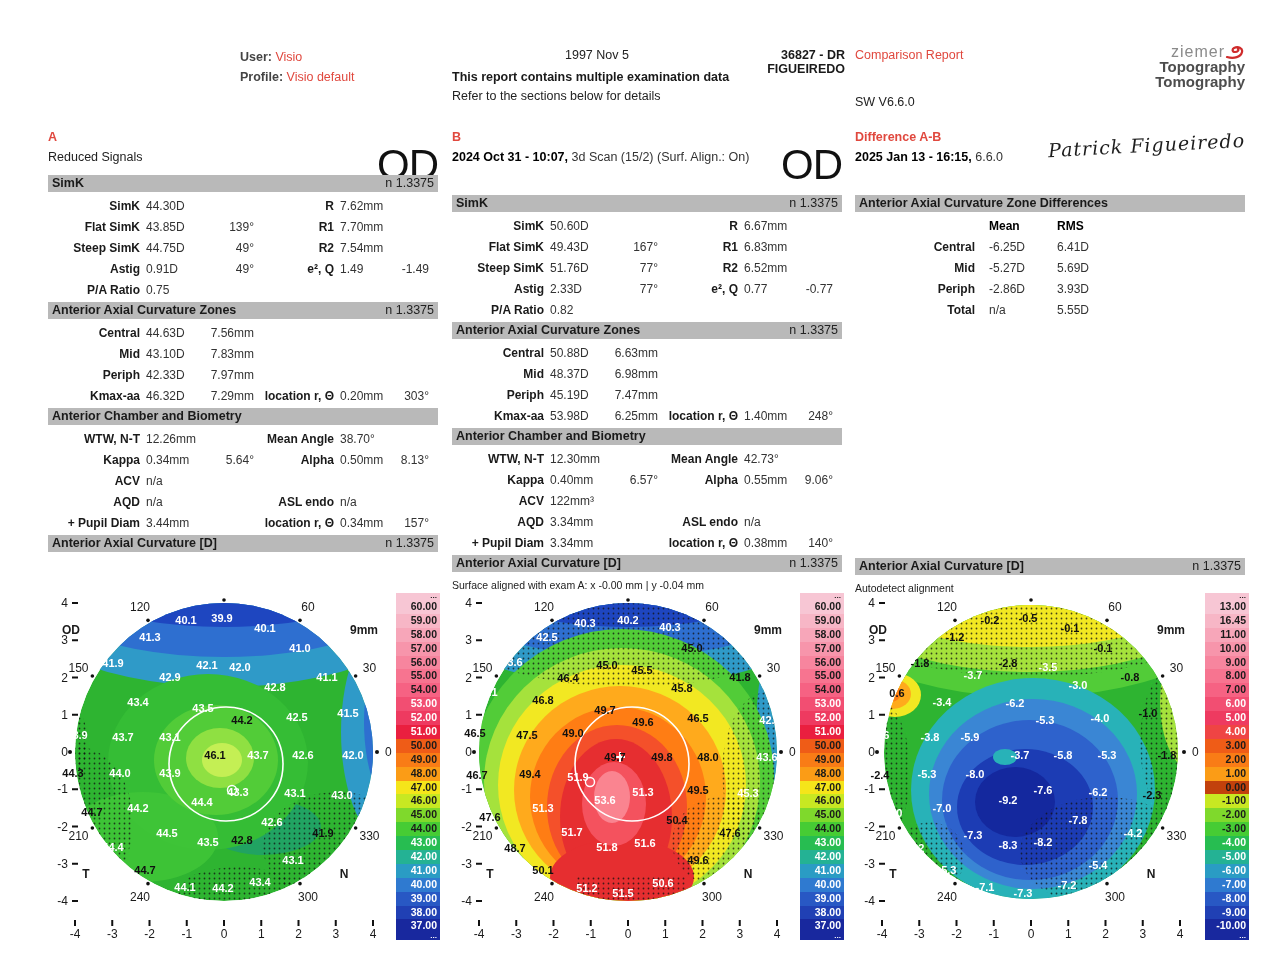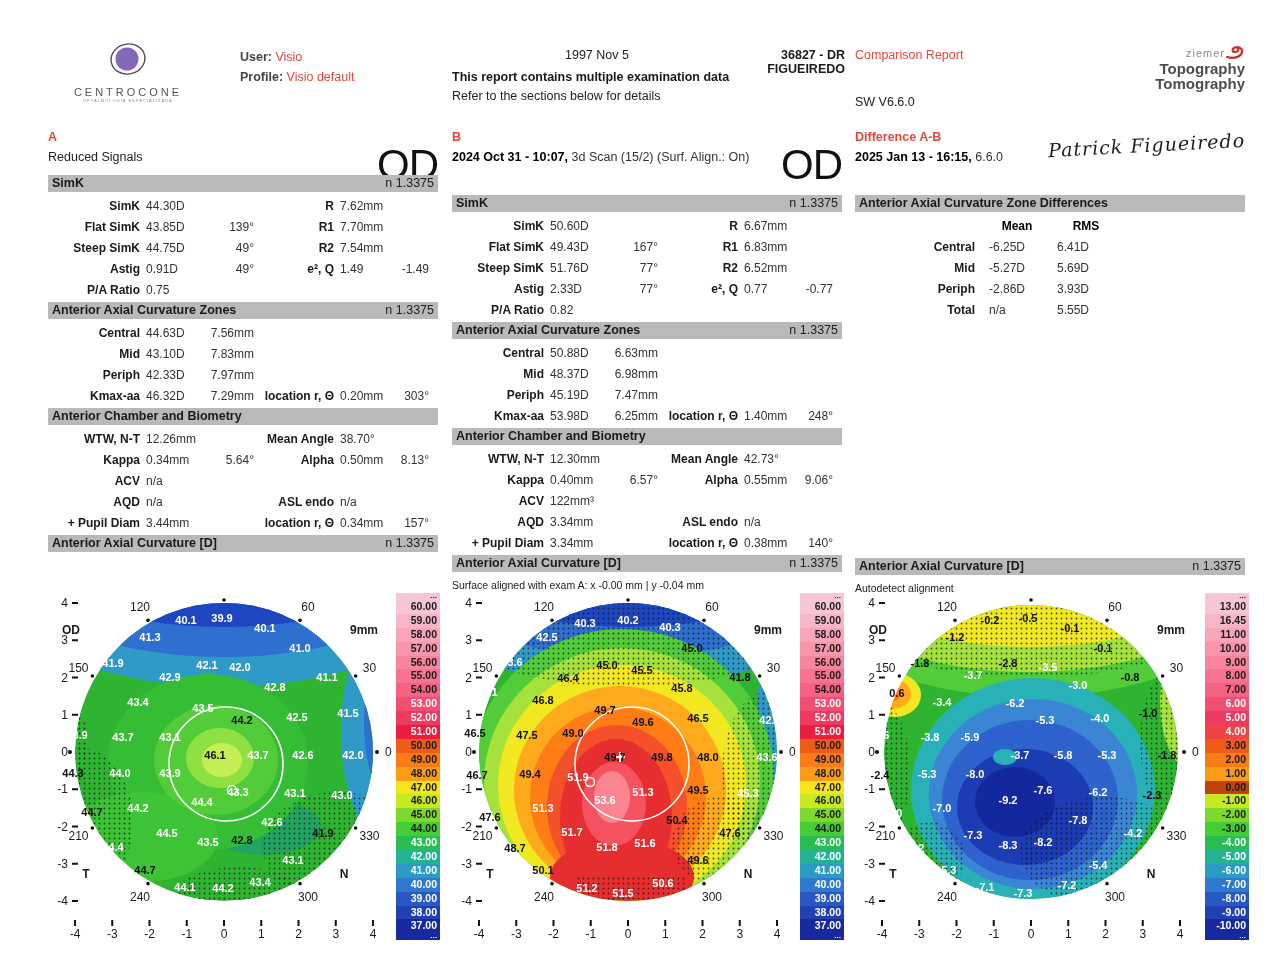--- a/index.html
+++ b/index.html
@@ -13,21 +13,21 @@
   .userline{left:240px;top:47px;font-size:12.5px;line-height:20px;}
   .userline .lbl{color:#444;font-weight:bold;margin-top:36px;}
   .red{color:#e0483e;}
   .hdr-date{left:565px;top:48px;font-size:12.5px;color:#222;}
   .hdr-pat{left:700px;top:48px;width:145px;text-align:right;font-weight:bold;font-size:12.5px;}
   .hdr-note1{left:452px;top:70px;font-weight:bold;font-size:12.5px;}
   .hdr-note2{left:452px;top:89px;font-size:12.5px;color:#222;}
   .hdr-rep{left:855px;top:48px;font-size:12.5px;}
   .hdr-sw{left:855px;top:95px;font-size:12.5px;color:#222;}
   .brand{right:35px;top:44px;text-align:right;line-height:15px;}
-  .brand .zi{font-size:11px;color:#8a8a8a;letter-spacing:1px;}
+  .brand .zi{font-size:16px;color:#8a8a8a;letter-spacing:1px;}
   .brand .tt{font-size:15px;font-weight:bold;color:#4d4d4d;}
   .signature{left:1048px;top:134px;font-family:"DejaVu Serif",serif;font-style:italic;
              font-size:19px;color:#1d1d1d;transform:rotate(-3deg);letter-spacing:1px;}
   
   .col{position:absolute;top:130px;width:390px;}
   .exam-tag{height:20px;font-weight:bold;font-size:12.5px;}
   .exam-date{height:20px;font-size:12.5px;color:#333;}
   .exam-date b{color:#000;}
   .exam-note{height:23px;font-size:12.5px;color:#222;}
   .od{position:absolute;top:14px;right:0;font-size:42px;line-height:42px;color:#111;
@@ -38,46 +38,38 @@
   .trow{display:grid;grid-template-columns:92px 64px 50px 80px 60px 43px;height:21px;
         align-items:center;font-size:12px;}
   .trow .c1,.trow .c4{text-align:right;font-weight:bold;}
   .trow .c2,.trow .c5{padding-left:6px;color:#333;}
   .trow .c3{text-align:right;color:#333;}
   .trow .c6{text-align:right;color:#333;padding-right:8px;}
   .drow{display:grid;grid-template-columns:120px 70px 70px;height:21px;align-items:center;font-size:12px;}
   .drow .c1{text-align:right;font-weight:bold;}
   .drow .c2{padding-left:14px;color:#333;}
   .drow .c3{padding-left:12px;color:#333;}
-  .drow.hdr .c2,.drow.hdr .c3{font-weight:bold;color:#000;text-align:center;}
+  .drow.hdr .c2,.drow.hdr .c3{font-weight:bold;color:#000;}
   .subnote{font-size:10.5px;color:#222;margin-top:7px;}
   
   .map{position:absolute;top:592px;width:345px;height:355px;}
   svg text{font-family:"Liberation Sans",sans-serif;}
   .ax{fill:#1a1a1a;font-size:12px;}
   .lw{fill:#ffffff;font-size:11px;font-weight:bold;}
   .lk{fill:#101010;font-size:11px;font-weight:bold;}
   
   .scale{position:absolute;top:593px;width:44px;font-weight:bold;}
   .scale .cell{height:13.9px;line-height:13.9px;font-size:10.5px;text-align:right;padding-right:3px;}
   .scale .mini{height:7px;line-height:5px;font-size:8px;}
 </style>
 </head>
 <body>
 
 <div class="page">
 
-  <div class="abs logo-wrap">
-    <svg width="44" height="40" viewBox="0 0 44 40">
-      <ellipse cx="22" cy="19" rx="17" ry="15" fill="none" stroke="#4a4a6a" stroke-width="1.4" transform="rotate(-12 22 19)"></ellipse>
-      <circle cx="21" cy="19" r="11.5" fill="#8468b8"></circle>
-    </svg>
-    <div class="logo-name">CENTROCONE</div>
-    <div class="logo-sub">OFTALMOLOGIA ESPECIALIZADA</div>
-  </div>
 
   <div class="abs userline">
     <div><span class="lbl">User:</span>
       <span class="red">Visio</span></div>
     <div><span class="lbl">Profile:</span>
       <span class="red">Visio default</span></div>
   </div>
 
   <div class="abs hdr-date">1997 Nov 5</div>
   <div class="abs hdr-pat">36827 - DR FIGUEIREDO</div>

